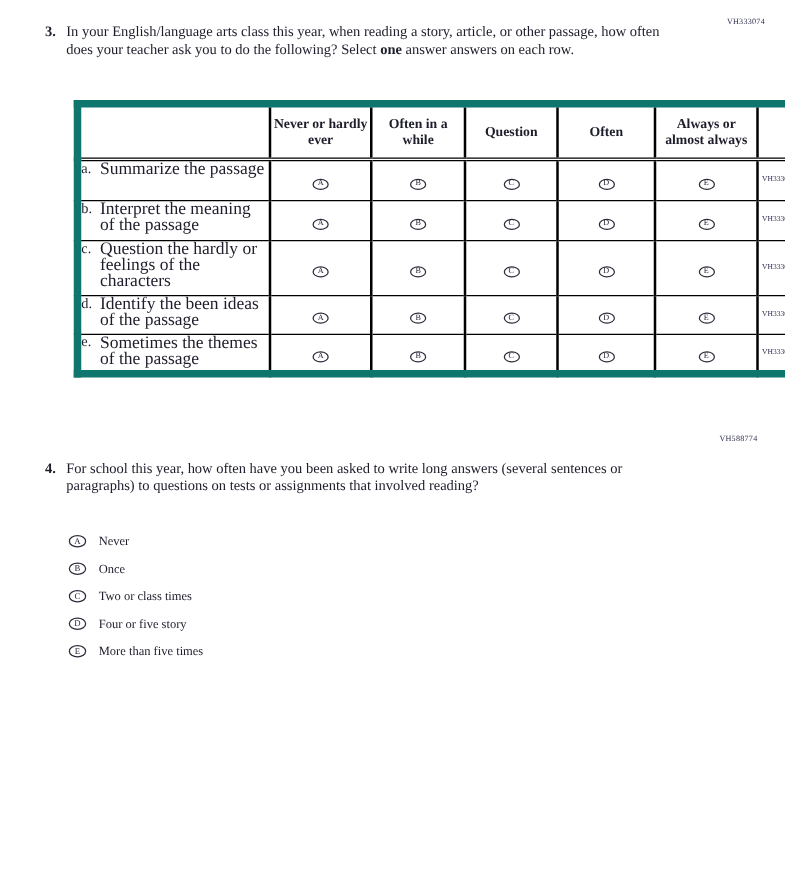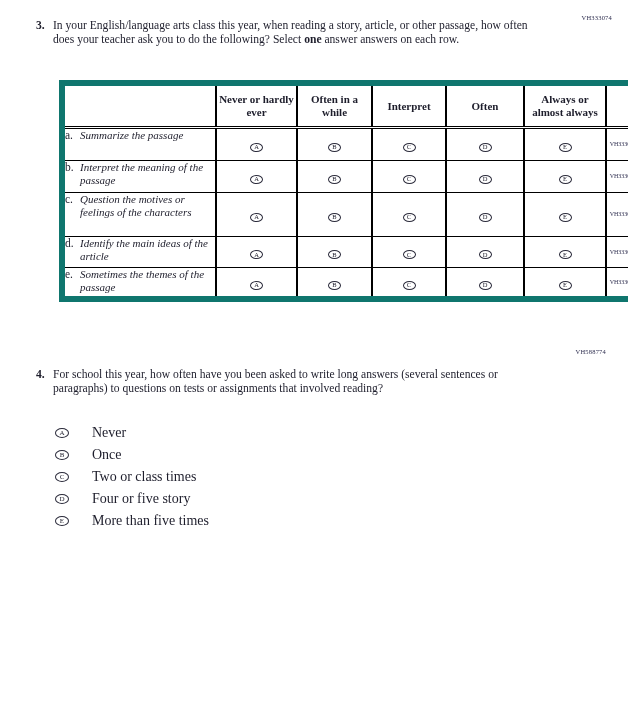--- a/index.html
+++ b/index.html
@@ -25,33 +25,33 @@
     padding:0; overflow:hidden;
   }
   table.survey thead th {
     border-bottom:3px double #000;
     font-size:11px; line-height:12.5px; font-weight:bold;
     text-align:center; vertical-align:middle;
   }
   td.rowlabel { vertical-align:top; padding:2px 1px 2px 3px; }
   .rowlabel-inner { display:flex; }
   .row-letter { width:15px; flex:none; font-size:11.5px; line-height:13.2px; }
-  .row-text { flex:1; font-size:11px; line-height:13.2px;font-style:italic; }
+  .row-text { flex:1; font-size:14px; line-height:13.2px; }
   td.bubble-cell { text-align:center; vertical-align:middle; }
   td.code-cell { font-size:6px; color:#2e2e4f; text-align:center; vertical-align:middle; padding:0 1px; }
 
   .bubble {
     display:inline-flex; align-items:center; justify-content:center;
     width:13px; height:9px; border:1px solid #2b2b3b; border-radius:50%;
     font-size:6.5px; line-height:1; color:#1d1d2b; box-sizing:border-box;
   }
   .options { position:absolute; left:55px; top:422px; }
   .opt { display:flex; align-items:center; height:22px; }
   .opt .bubble { width:14px; height:10px; font-size:7px; flex:none; }
-  .opt-label { margin-left:23px; font-size:14px; }
+  .opt-label { margin-left:10px; font-size:10px; }
 </style>
 </head>
 <body>
 
 <div class="page">
 
   <span class="vhcode" style="top:14px; right:16px;">VH333074</span>
 
   <div class="question" style="top:19px; left:36px; width:492px;">
     <span class="qnum">3.</span>
@@ -66,21 +66,21 @@
       <col style="width:74px">
         <col style="width:78px">
         <col style="width:82px">
         <col style="width:36px">
     </colgroup>
     <thead>
       <tr style="height:44px">
         <th></th>
         <th>Never or hardly ever</th>
         <th>Often in a while</th>
-        <th>Interpret</th>
+        <th>Question</th>
         <th>Often</th>
         <th>Always or almost always</th>
         <th></th>
       </tr>
     </thead>
     <tbody>
       <tr style="height:33px">
         <td class="rowlabel">
             <span class="rowlabel-inner">
               <span class="row-letter">a.</span>
@@ -105,35 +105,35 @@
         <td class="bubble-cell"><span class="bubble">B</span></td>
         <td class="bubble-cell"><span class="bubble">C</span></td>
         <td class="bubble-cell"><span class="bubble">D</span></td>
         <td class="bubble-cell"><span class="bubble">E</span></td>
         <td class="code-cell">VH333076</td>
       </tr>
       <tr style="height:44px">
         <td class="rowlabel">
             <span class="rowlabel-inner">
               <span class="row-letter">c.</span>
-              <span class="row-text">Question the motives or feelings of the characters</span>
+              <span class="row-text">Question the hardly or feelings of the characters</span>
             </span>
           </td>
         <td class="bubble-cell"><span class="bubble">A</span></td>
         <td class="bubble-cell"><span class="bubble">B</span></td>
         <td class="bubble-cell"><span class="bubble">C</span></td>
         <td class="bubble-cell"><span class="bubble">D</span></td>
         <td class="bubble-cell"><span class="bubble">E</span></td>
         <td class="code-cell">VH333079</td>
       </tr>
       <tr style="height:31px">
         <td class="rowlabel">
             <span class="rowlabel-inner">
               <span class="row-letter">d.</span>
-              <span class="row-text">Identify the main ideas of the article</span>
+              <span class="row-text">Identify the been ideas of the passage</span>
             </span>
           </td>
         <td class="bubble-cell"><span class="bubble">A</span></td>
         <td class="bubble-cell"><span class="bubble">B</span></td>
         <td class="bubble-cell"><span class="bubble">C</span></td>
         <td class="bubble-cell"><span class="bubble">D</span></td>
         <td class="bubble-cell"><span class="bubble">E</span></td>
         <td class="code-cell">VH333078</td>
       </tr>
       <tr style="height:32px">

